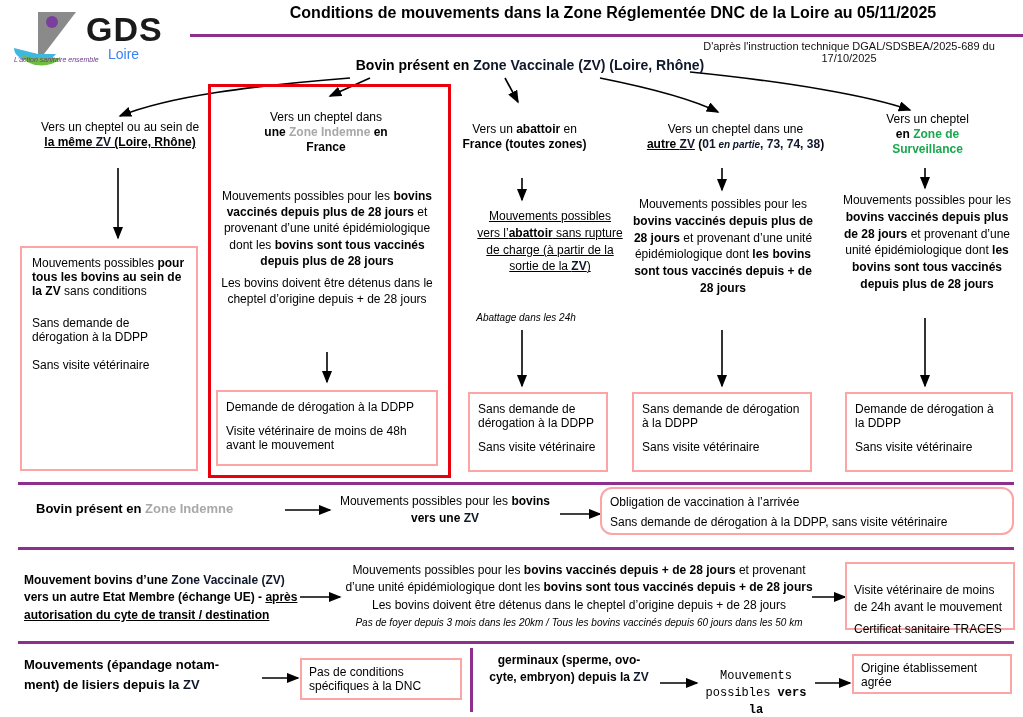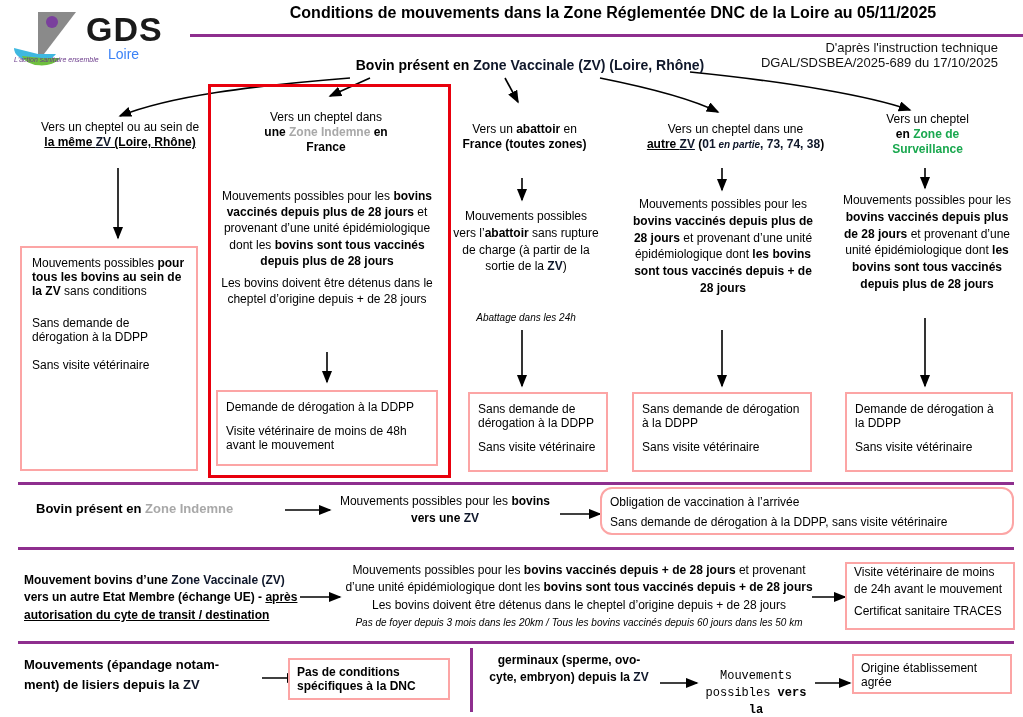--- a/index.html
+++ b/index.html
@@ -18,21 +18,21 @@
   .zv{color:#0f172a;font-weight:bold;}
   .zi{color:#a8a8a8;font-weight:bold;}
   .zs{color:#1aa84f;font-weight:bold;}
   .ul{text-decoration:underline;}
   .box{border:2px solid #fca5a5;background:#fff;}
   .redbox{border:3px solid #e8000d;}
   .hr{background:#8e2f8e;height:3px;}
 
   
   #title{top:4px;left:228px;width:770px;font-size:16px;font-weight:bold;text-align:center;}
-  #subtitle{top:40px;left:700px;width:298px;font-size:13px;text-align:right;color:#111;}
+  #subtitle{top:40px;left:700px;width:298px;font-size:11px;text-align:center;color:#111;}
 
   
   #logo-wrap{top:8px;left:8px;width:190px;height:60px;}
   #logo-gds{position:absolute;left:78px;top:2px;font-size:34px;font-weight:bold;letter-spacing:1px;color:#1a1a1a;}
   #logo-loire{position:absolute;left:100px;top:38px;font-size:14px;color:#3b82f6;}
   #logo-tag{position:absolute;left:6px;top:48px;font-size:7px;color:#6a3a8a;font-style:italic;}
 
   .node{line-height:1.25;}
   .tiny{font-size:10px;font-style:italic;}
   .ital{font-style:italic;}
@@ -120,21 +120,21 @@
 </div>
 <div class="abs box" style="left:216px;top:390px;width:222px;height:76px;padding:8px 8px;box-sizing:border-box;">
   <div style="margin-bottom:10px;">Demande de dérogation à la DDPP</div>
   <div>Visite vétérinaire de moins de 48h avant le mouvement</div>
 </div>
 
 <div class="abs ctr node" style="left:452px;top:122px;width:145px;">
   <div>Vers un <b>abattoir</b> en</div>
   <div><b>France (toutes zones)</b></div>
 </div>
-<div class="abs ctr node" style="left:452px;top:208px;width:148px;line-height:1.4;">
+<div class="abs ctr node" style="left:476px;top:208px;width:148px;line-height:1.4;text-decoration:underline;">
   Mouvements possibles vers l’<b>abattoir</b> sans rupture de charge (à partir de la sortie de la <span class="zv">ZV</span>)
 </div>
 <div class="abs ctr ital tiny" style="left:452px;top:312px;width:148px;">Abattage dans les 24h</div>
 <div class="abs box" style="left:468px;top:392px;width:140px;height:80px;padding:8px 8px;box-sizing:border-box;">
   <div style="margin-bottom:10px;">Sans demande de dérogation à la DDPP</div>
   <div>Sans visite vétérinaire</div>
 </div>
 
 <div class="abs ctr node" style="left:638px;top:122px;width:195px;">
   <div>Vers un cheptel dans une</div>
@@ -180,33 +180,33 @@
   <div><b>Mouvement bovins d’une </b><span class="zv">Zone Vaccinale (ZV)</span></div>
   <div><b>vers un autre Etat Membre (échange UE) - </b><span class="ul b">après</span></div>
   <div><span class="ul b">autorisation du cyte de transit / destination</span></div>
 </div>
 <div class="abs ctr node" style="left:330px;top:562px;width:498px;line-height:1.45;">
   <div>Mouvements possibles pour les <b>bovins vaccinés depuis + de 28 jours</b> et provenant</div>
   <div>d’une unité épidémiologique dont les <b>bovins sont tous vaccinés depuis + de 28 jours</b></div>
   <div>Les bovins doivent être détenus dans le cheptel d’origine depuis + de 28 jours</div>
   <div class="tiny" style="margin-top:2px;">Pas de foyer depuis 3 mois dans les 20km / Tous les bovins vaccinés depuis 60 jours dans les 50 km</div>
 </div>
-<div class="abs box" style="left:845px;top:562px;width:170px;height:68px;padding:0 7px;box-sizing:border-box;line-height:1.45;">
+<div class="abs box" style="left:845px;top:562px;width:170px;height:68px;padding:18px 7px;box-sizing:border-box;line-height:1.45;">
   <div>Visite vétérinaire de moins</div>
   <div>de 24h avant le mouvement</div>
   <div style="margin-top:4px;">Certificat sanitaire TRACES</div>
 </div>
 
 <div class="abs hr" style="left:18px;top:641px;width:996px;"></div>
 
 <div class="abs node" style="left:24px;top:655px;width:250px;font-size:13px;line-height:1.5;">
   <div><b>Mouvements (épandage notam-</b></div>
   <div><b>ment) de lisiers depuis la </b><span class="zv">ZV</span></div>
 </div>
-<div class="abs box" style="left:288px;top:658px;width:162px;height:42px;padding:5px 7px;box-sizing:border-box;font-weight:bold;">
+<div class="abs box" style="left:300px;top:658px;width:162px;height:42px;padding:5px 7px;box-sizing:border-box;">
   <div>Pas de conditions</div>
   <div>spécifiques à la DNC</div>
 </div>
 <div class="abs hr" style="left:470px;top:648px;width:3px;height:64px;"></div>
 <div class="abs ctr node" style="left:478px;top:652px;width:182px;line-height:1.4;">
   <div><b>germinaux (sperme, ovo-</b></div>
   <div><b>cyte, embryon) depuis la </b><span class="zv">ZV</span></div>
 </div>
 <div class="abs ctr node" style="left:697px;top:668px;width:118px;line-height:1.4;font-family:Liberation Mono, monospace;">
   <div>Mouvements</div>

